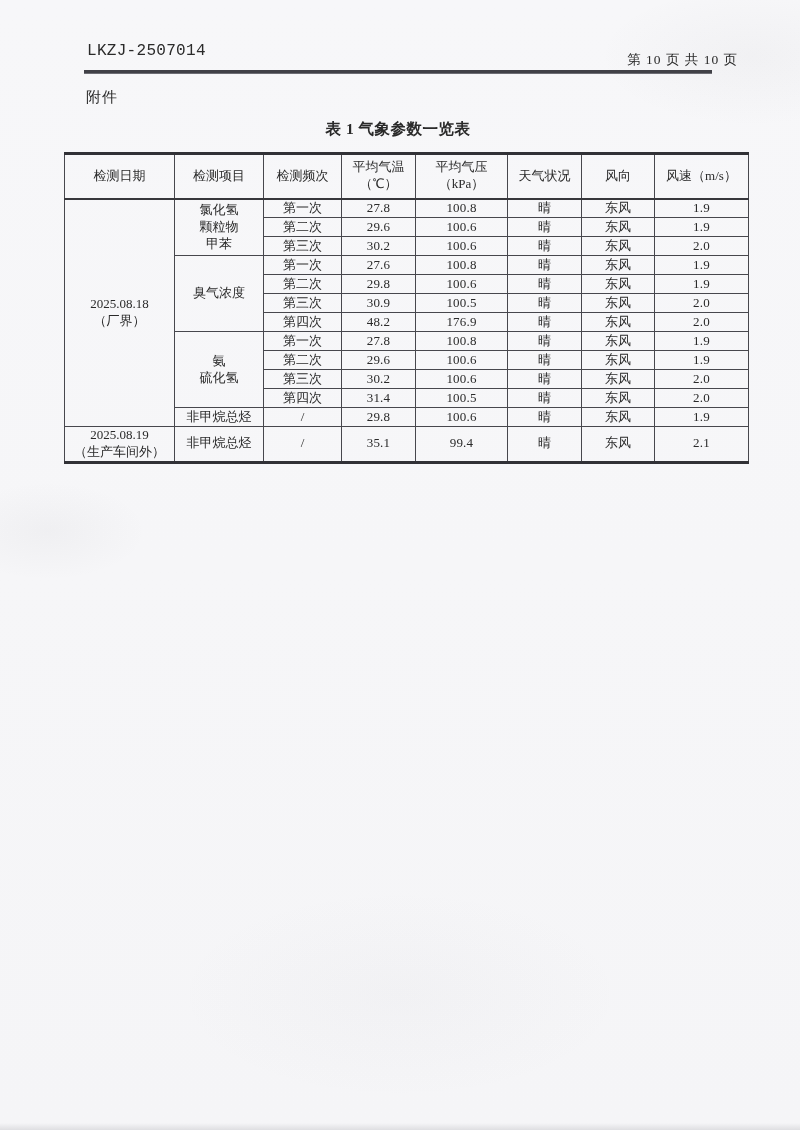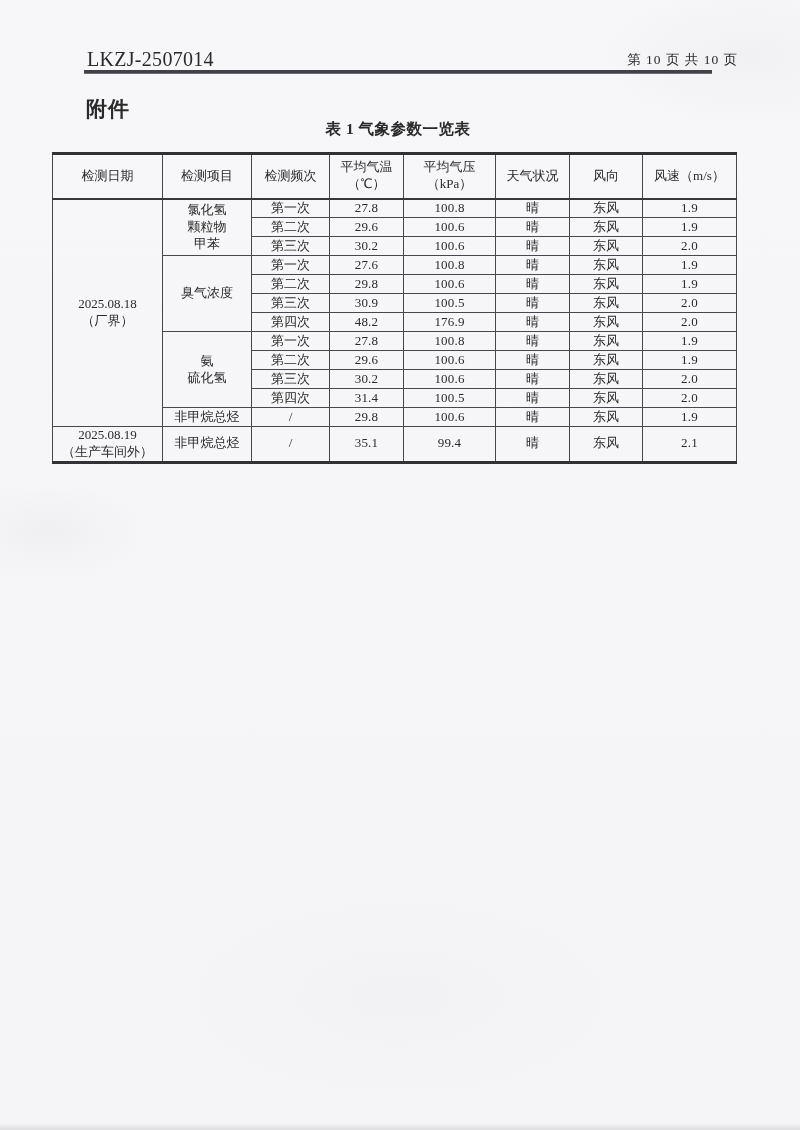--- a/index.html
+++ b/index.html
@@ -22,61 +22,62 @@
   }
   .scan-bottom-edge {
     position: absolute;
     left: 0; bottom: 0;
     width: 100%; height: 7px;
     background: linear-gradient(to bottom, rgba(0,0,0,0), rgba(70,70,80,0.13));
   }
   
   .doc-number {
     position: absolute;
-    left: 87px; top: 48px;
-    font-size: 20px;
+    left: 87px; top: 42px;
+    font-size: 16px;
     letter-spacing: 0.3px;
+    font-family: Liberation Mono, monospace;
   }
   .page-indicator {
     position: absolute;
     top: 51px;
     right: 62px;
     font-size: 13.5px;
     letter-spacing: 1px;
     text-align: center;
   }
   .header-rule {
     position: absolute;
     left: 84px; top: 70px;
     width: 628px;
     height: 4px;
     border-top: 3px solid #414147;
     border-bottom: 1px solid #6d6d74;
   }
   .attachment-heading {
     position: absolute;
-    left: 86px; top: 95px;
-    font-size: 21px;
-    font-weight: bold;
+    left: 86px; top: 88px;
+    font-size: 15px;
+    font-weight: normal;
     letter-spacing: 1px;
   }
   
   .table-title {
     position: absolute;
     left: 0; top: 119px;
     width: 796px;
     text-align: center;
     font-size: 15.5px;
     font-weight: bold;
     letter-spacing: 0.5px;
   }
   
   .table-wrap {
     position: absolute;
-    left: 52px; top: 152px;
+    left: 64px; top: 152px;
     width: 684px;
   }
   table.weather {
     width: 684px;
     table-layout: fixed;
     border-collapse: collapse;
     border-top: 3px solid #313136;
     border-bottom: 3px solid #313136;
     font-size: 13px;
   }

